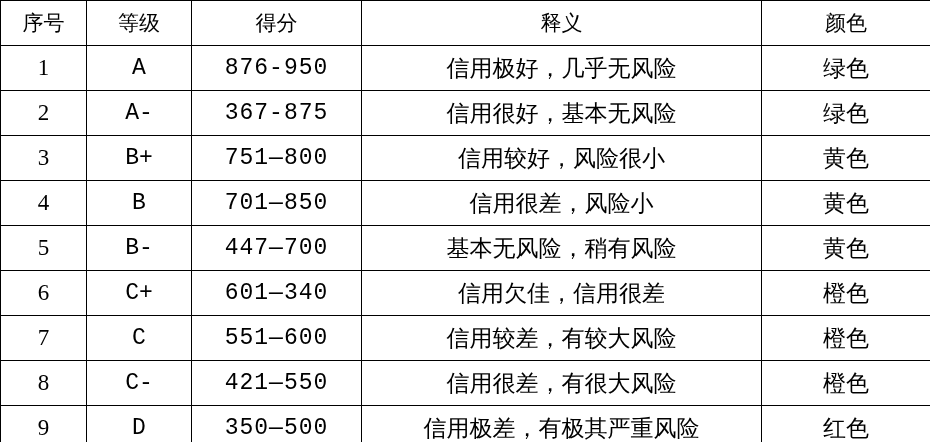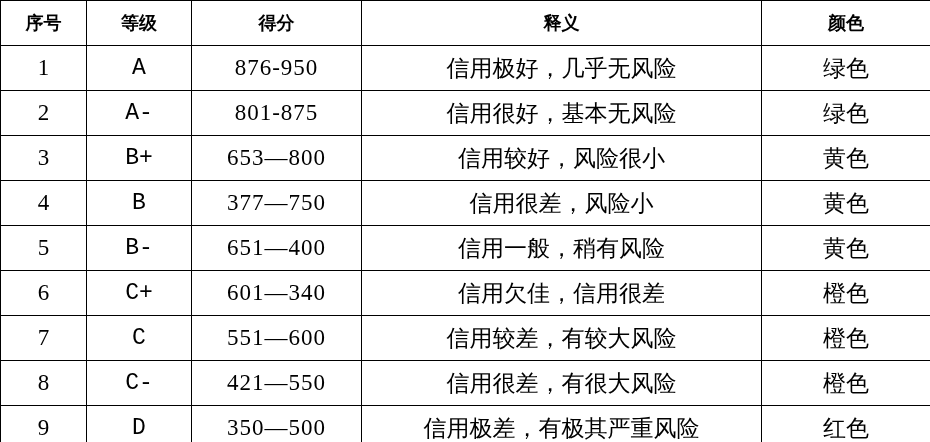--- a/index.html
+++ b/index.html
@@ -27,36 +27,36 @@
   }
   table.rating-table td,
   table.rating-table th {
     border: 1px solid #000000;
     text-align: center;
     vertical-align: middle;
     padding: 0;
     font-weight: normal;
   }
   table.rating-table thead th {
-    font-weight: bold;
-    font-size: 18px;
+    font-weight: normal;
+    font-size: 21px;
     height: 44px;
   }
   table.rating-table tbody td {
     font-size: 23px;
     height: 44px;
   }
   col.c-idx    { width: 86px; }
   col.c-grade  { width: 105px; }
   col.c-score  { width: 170px; }
   col.c-desc   { width: 400px; }
   col.c-color  { width: 169px; }
 
   td.score-cell {
-    font-family: Liberation Serif, serif;
+    font-family: Liberation Mono, monospace;
     font-size: 22px;
     letter-spacing: 1px;
   }
   td.grade-cell {
     font-family: "Liberation Mono", monospace;
     font-size: 22px;
   }
   td.idx-cell {
     font-family: "Liberation Serif", serif;
     font-size: 23px;
@@ -94,43 +94,43 @@
       <tr>
         <td class="idx-cell">1</td>
         <td class="grade-cell">A</td>
         <td class="score-cell">876-950</td>
         <td class="desc-cell">信用极好，几乎无风险</td>
         <td class="color-cell">绿色</td>
       </tr>
       <tr>
         <td class="idx-cell">2</td>
         <td class="grade-cell">A-</td>
-        <td class="score-cell">801-875</td>
+        <td class="score-cell">367-875</td>
         <td class="desc-cell">信用很好，基本无风险</td>
         <td class="color-cell">绿色</td>
       </tr>
       <tr>
         <td class="idx-cell">3</td>
         <td class="grade-cell">B+</td>
-        <td class="score-cell">653—800</td>
+        <td class="score-cell">751—800</td>
         <td class="desc-cell">信用较好，风险很小</td>
         <td class="color-cell">黄色</td>
       </tr>
       <tr>
         <td class="idx-cell">4</td>
         <td class="grade-cell">B</td>
-        <td class="score-cell">377—750</td>
+        <td class="score-cell">701—850</td>
         <td class="desc-cell">信用很差，风险小</td>
         <td class="color-cell">黄色</td>
       </tr>
       <tr>
         <td class="idx-cell">5</td>
         <td class="grade-cell">B-</td>
-        <td class="score-cell">651—400</td>
-        <td class="desc-cell">信用一般，稍有风险</td>
+        <td class="score-cell">447—700</td>
+        <td class="desc-cell">基本无风险，稍有风险</td>
         <td class="color-cell">黄色</td>
       </tr>
       <tr>
         <td class="idx-cell">6</td>
         <td class="grade-cell">C+</td>
         <td class="score-cell">601—340</td>
         <td class="desc-cell">信用欠佳，信用很差</td>
         <td class="color-cell">橙色</td>
       </tr>
       <tr>

